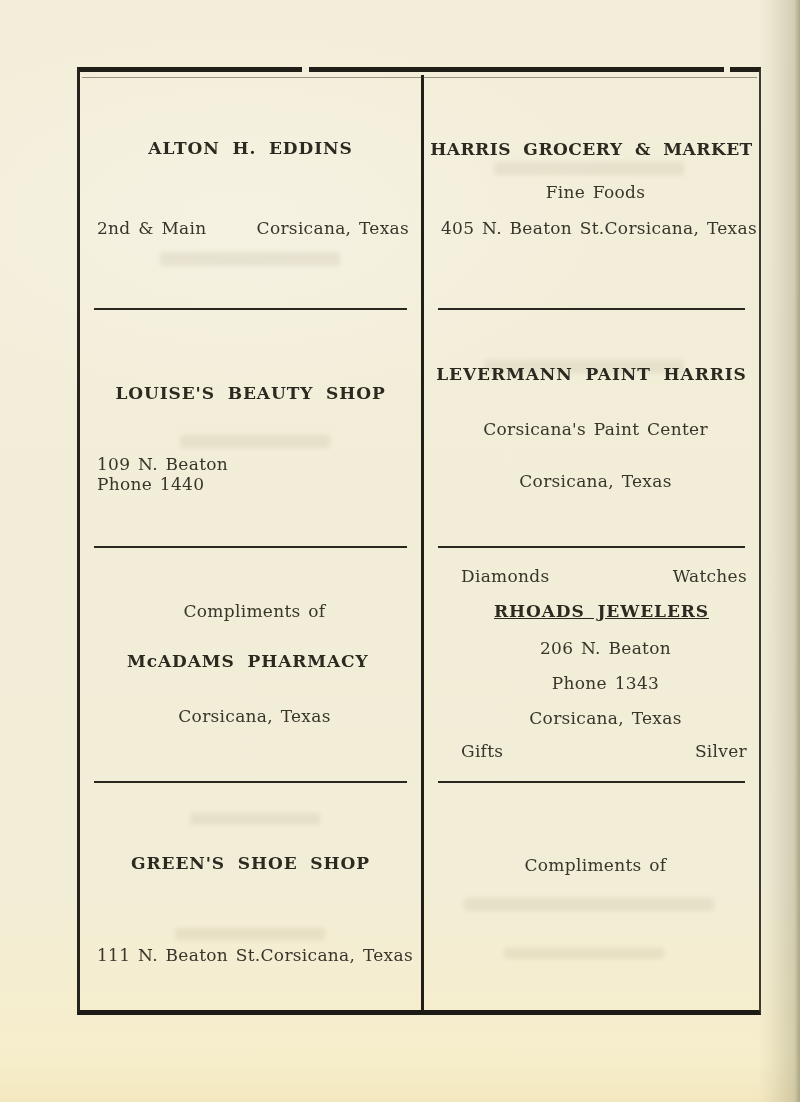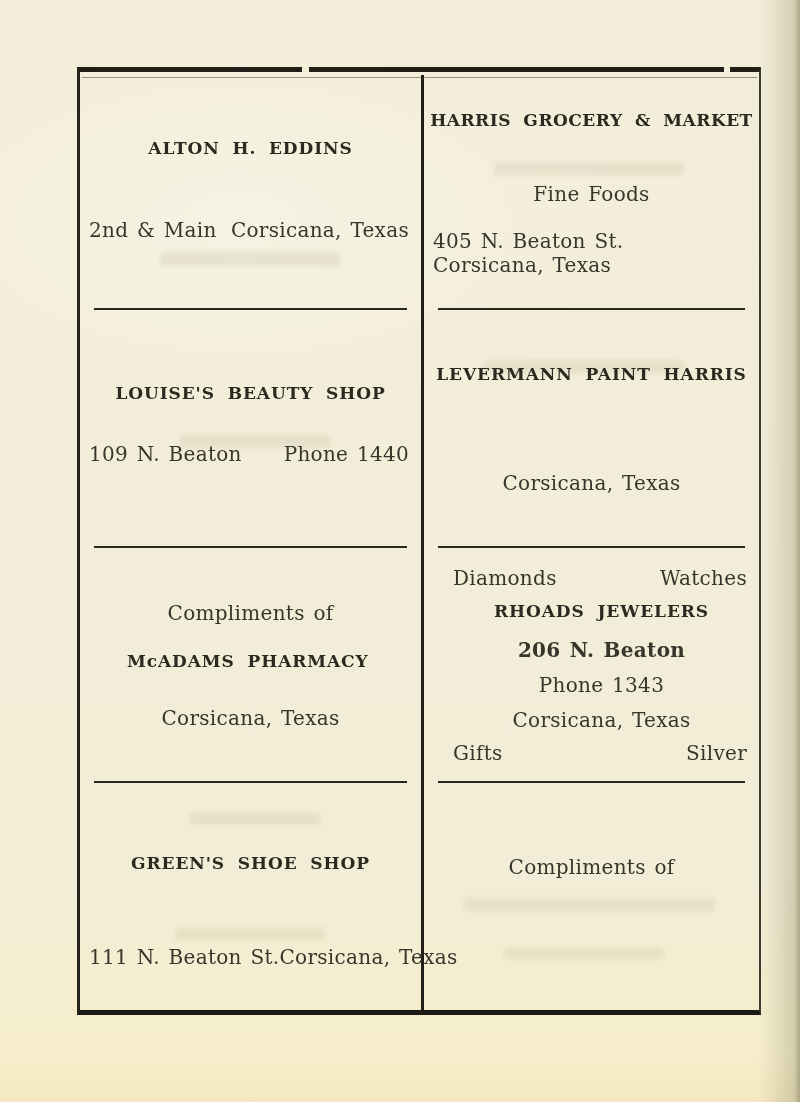--- a/index.html
+++ b/index.html
@@ -39,21 +39,21 @@
   .col-left { width:341px; }
   .vdiv { width:3px; background:#211e18; margin-top:3px; }
   .col-right { flex:1; }
   .hdiv { position:absolute; height:2px; background:#2b271f; left:14px; right:14px; }
   .cell { position:absolute; left:0; right:0; }
   .line { position:absolute; left:0; right:0; text-align:center; white-space:nowrap; }
   .row  { position:absolute; left:9px; right:12px; display:flex; justify-content:space-between; white-space:nowrap; }
   .t-title {
     font-weight:700; font-size:17px; letter-spacing:0.9px; word-spacing:6px; color:#2c2920;
   }
-  .t-body { font-size:20px; letter-spacing:0.3px; word-spacing:2px; color:#39352b; }
+  .t-body { font-size:17px; letter-spacing:0.3px; word-spacing:2px; color:#39352b;padding-left:8px; }
   .ghost { position:absolute; background:rgba(148,138,106,0.13); filter:blur(2px); border-radius:3px; }
 </style>
 </head>
 <body>
 
 <div class="paper"></div>
 
 <div class="frame">
   <div class="top-gap gap-a"></div>
   <div class="top-gap gap-b"></div>
@@ -68,21 +68,21 @@
         <div class="row t-body" style="top:146px;gap:12px;">
           <span>2nd &amp; Main</span>
           <span>Corsicana, Texas</span>
         </div>
       </div>
       <div class="hdiv" style="top:236px;"></div>
 
       <div class="cell" style="top:238px; height:236px;">
         <div class="ghost" style="left:100px; top:125px; width:150px; height:13px;"></div>
         <div class="line t-title" style="top:73px;">LOUISE'S BEAUTY SHOP</div>
-        <div class="row t-body" style="top:132px;">
+        <div class="row t-body" style="top:144px;flex-direction:column;">
           <span>109 N. Beaton</span>
           <span>Phone 1440</span>
         </div>
       </div>
       <div class="hdiv" style="top:474px;"></div>
 
       <div class="cell" style="top:476px; height:233px;">
         <div class="line t-body" style="top:53px;">Compliments of</div>
         <div class="line t-title" style="top:103px; text-align:left; padding-left:47px;">McADAMS PHARMACY</div>
         <div class="line t-body" style="top:158px;">Corsicana, Texas</div>
@@ -99,43 +99,44 @@
         </div>
       </div>
     </div>
 
     <div class="vdiv"></div>
 
     <div class="col col-right">
 
       <div class="cell" style="top:0; height:236px;">
         <div class="ghost" style="left:70px; top:90px; width:190px; height:13px;"></div>
-        <div class="line t-title" style="top:38px; letter-spacing:0.5px;text-align:center;">HARRIS GROCERY &amp; MARKET</div>
+        <div class="line t-title" style="top:67px; letter-spacing:0.5px;text-align:center;">HARRIS GROCERY &amp; MARKET</div>
         <div class="line t-body" style="top:110px;">Fine Foods</div>
-        <div class="row t-body" style="top:157px;flex-direction:column;">
+        <div class="row t-body" style="top:146px;">
           <span>405 N. Beaton St.</span>
           <span>Corsicana, Texas</span>
         </div>
       </div>
       <div class="hdiv" style="top:236px;"></div>
 
       <div class="cell" style="top:238px; height:236px;">
         <div class="ghost" style="left:60px; top:50px; width:200px; height:13px;"></div>
         <div class="line t-title" style="top:54px;">LEVERMANN PAINT HARRIS</div>
+        <div class="line t-body" style="top:109px;">Corsicana's Paint Center</div>
         <div class="line t-body" style="top:161px;">Corsicana, Texas</div>
       </div>
       <div class="hdiv" style="top:474px;"></div>
 
       <div class="cell" style="top:476px; height:233px;margin-left:20px;">
         <div class="row t-body" style="top:18px;">
           <span>Diamonds</span>
           <span>Watches</span>
         </div>
-        <div class="line t-title" style="top:53px;">RHOADS JEWELERS</div>
-        <div class="line t-body" style="top:90px;font-weight:bold;">206 N. Beaton</div>
+        <div class="line t-title" style="top:53px;text-decoration:underline;">RHOADS JEWELERS</div>
+        <div class="line t-body" style="top:90px;">206 N. Beaton</div>
         <div class="line t-body" style="top:125px;">Phone 1343</div>
         <div class="line t-body" style="top:160px;">Corsicana, Texas</div>
         <div class="row t-body" style="top:193px;">
           <span>Gifts</span>
           <span>Silver</span>
         </div>
       </div>
       <div class="hdiv" style="top:709px;"></div>
 
       <div class="cell" style="top:711px; height:227px;">

